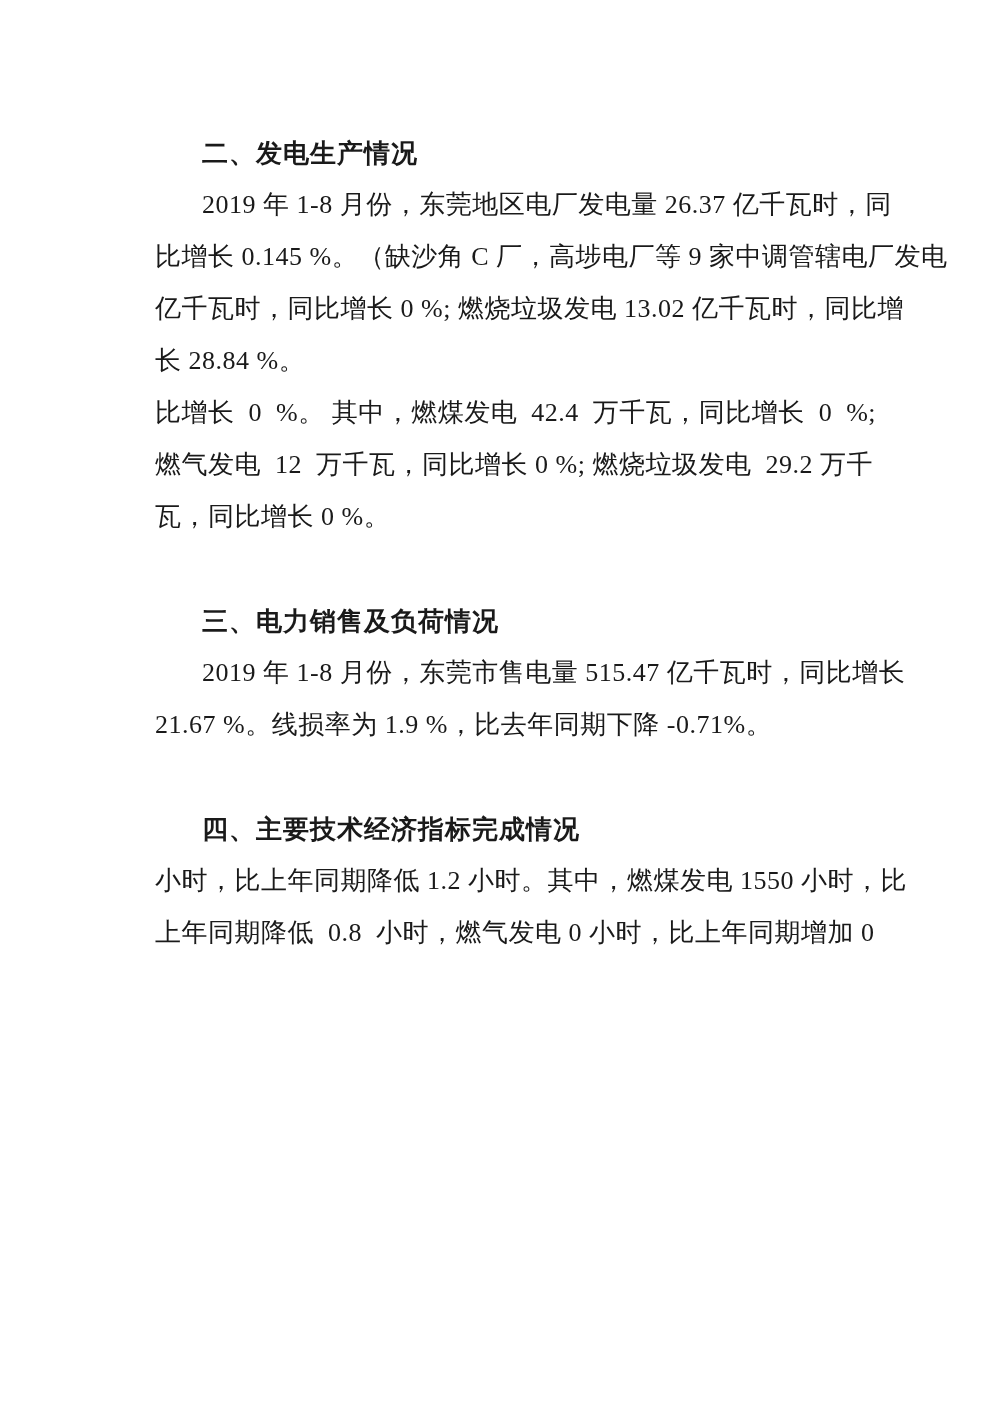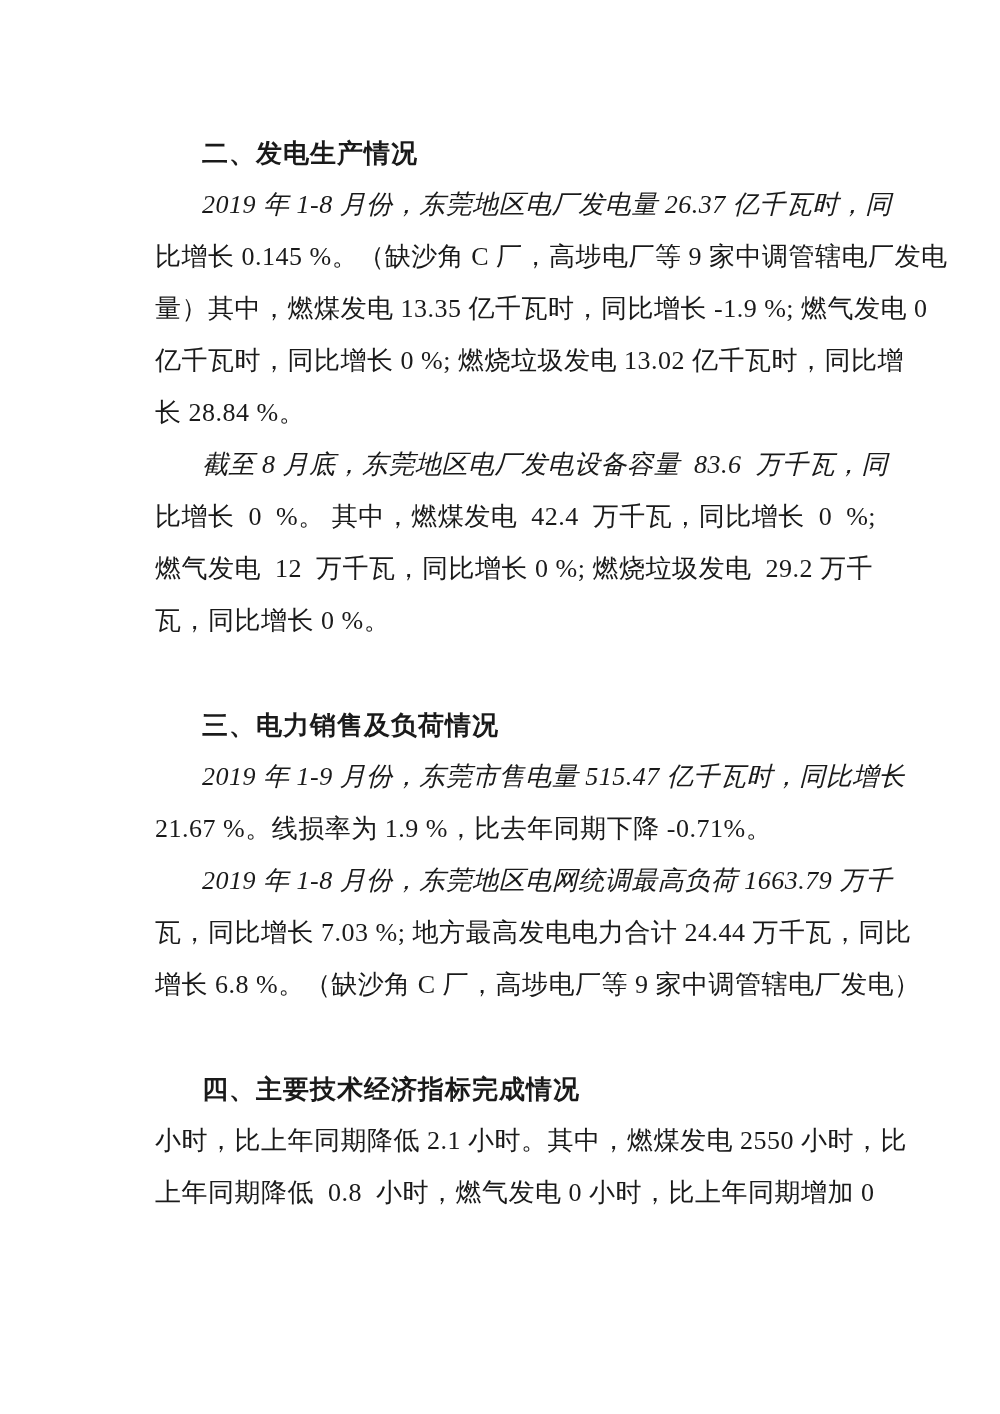--- a/index.html
+++ b/index.html
@@ -26,21 +26,21 @@
     height: 52px;
     line-height: 52px;
     font-size: 26px;
     white-space: pre;
     letter-spacing: 0.5px;
   }
   .line.full {
     text-align: justify;
     text-align-last: justify;
   }
-  .line.indent { padding-left: 47px; font-style: italic; }
+  .line.indent { padding-left: 47px; }
   h2.heading {
     margin: 0; padding: 0 0 0 47px;
     height: 52px;
     line-height: 52px;
     font-size: 26px;
     font-weight: 700;
     font-family: "Liberation Sans", "DejaVu Sans", sans-serif;
     white-space: pre;
     letter-spacing: 1px;
   }
@@ -48,46 +48,39 @@
 </head>
 <body>
 
 <div class="page">
 
   <section>
     <h2 class="heading">二、发电生产情况</h2>
     <p class="para">
       <span class="line full indent">2019 年 1-8 月份，东莞地区电厂发电量 26.37 亿千瓦时，同</span>
       <span class="line full">比增长 0.145 %。（缺沙角 C 厂，高埗电厂等 9 家中调管辖电厂发电</span>
-      <span class="line full">量）其中，燃煤发电 13.35 亿千瓦时，同比增长 -1.9 %; 燃气发电 0</span>
       <span class="line full">亿千瓦时，同比增长 0 %; 燃烧垃圾发电 13.02 亿千瓦时，同比增</span>
       <span class="line">长 28.84 %。</span>
     </p>
     <p class="para">
-      <span class="line full indent">截至 8 月底，东莞地区电厂发电设备容量  83.6  万千瓦，同</span>
       <span class="line full">比增长  0  %。 其中，燃煤发电  42.4  万千瓦，同比增长  0  %;</span>
       <span class="line full">燃气发电  12  万千瓦，同比增长 0 %; 燃烧垃圾发电  29.2 万千</span>
       <span class="line">瓦，同比增长 0 %。</span>
     </p>
   </section>
 
   <section class="gap">
     <h2 class="heading">三、电力销售及负荷情况</h2>
     <p class="para">
-      <span class="line full indent">2019 年 1-9 月份，东莞市售电量 515.47 亿千瓦时，同比增长</span>
+      <span class="line full indent">2019 年 1-8 月份，东莞市售电量 515.47 亿千瓦时，同比增长</span>
       <span class="line">21.67 %。线损率为 1.9 %，比去年同期下降 -0.71%。</span>
-    </p>
-    <p class="para">
-      <span class="line full indent">2019 年 1-8 月份，东莞地区电网统调最高负荷 1663.79 万千</span>
-      <span class="line full">瓦，同比增长 7.03 %; 地方最高发电电力合计 24.44 万千瓦，同比</span>
-      <span class="line">增长 6.8 %。（缺沙角 C 厂，高埗电厂等 9 家中调管辖电厂发电）</span>
     </p>
   </section>
 
   <section class="gap">
     <h2 class="heading">四、主要技术经济指标完成情况</h2>
     <p class="para">
-      <span class="line full">小时，比上年同期降低 2.1 小时。其中，燃煤发电 2550 小时，比</span>
+      <span class="line full">小时，比上年同期降低 1.2 小时。其中，燃煤发电 1550 小时，比</span>
       <span class="line full">上年同期降低  0.8  小时，燃气发电 0 小时，比上年同期增加 0</span>
     </p>
   </section>
 
 </div>
 
 </body></html>

